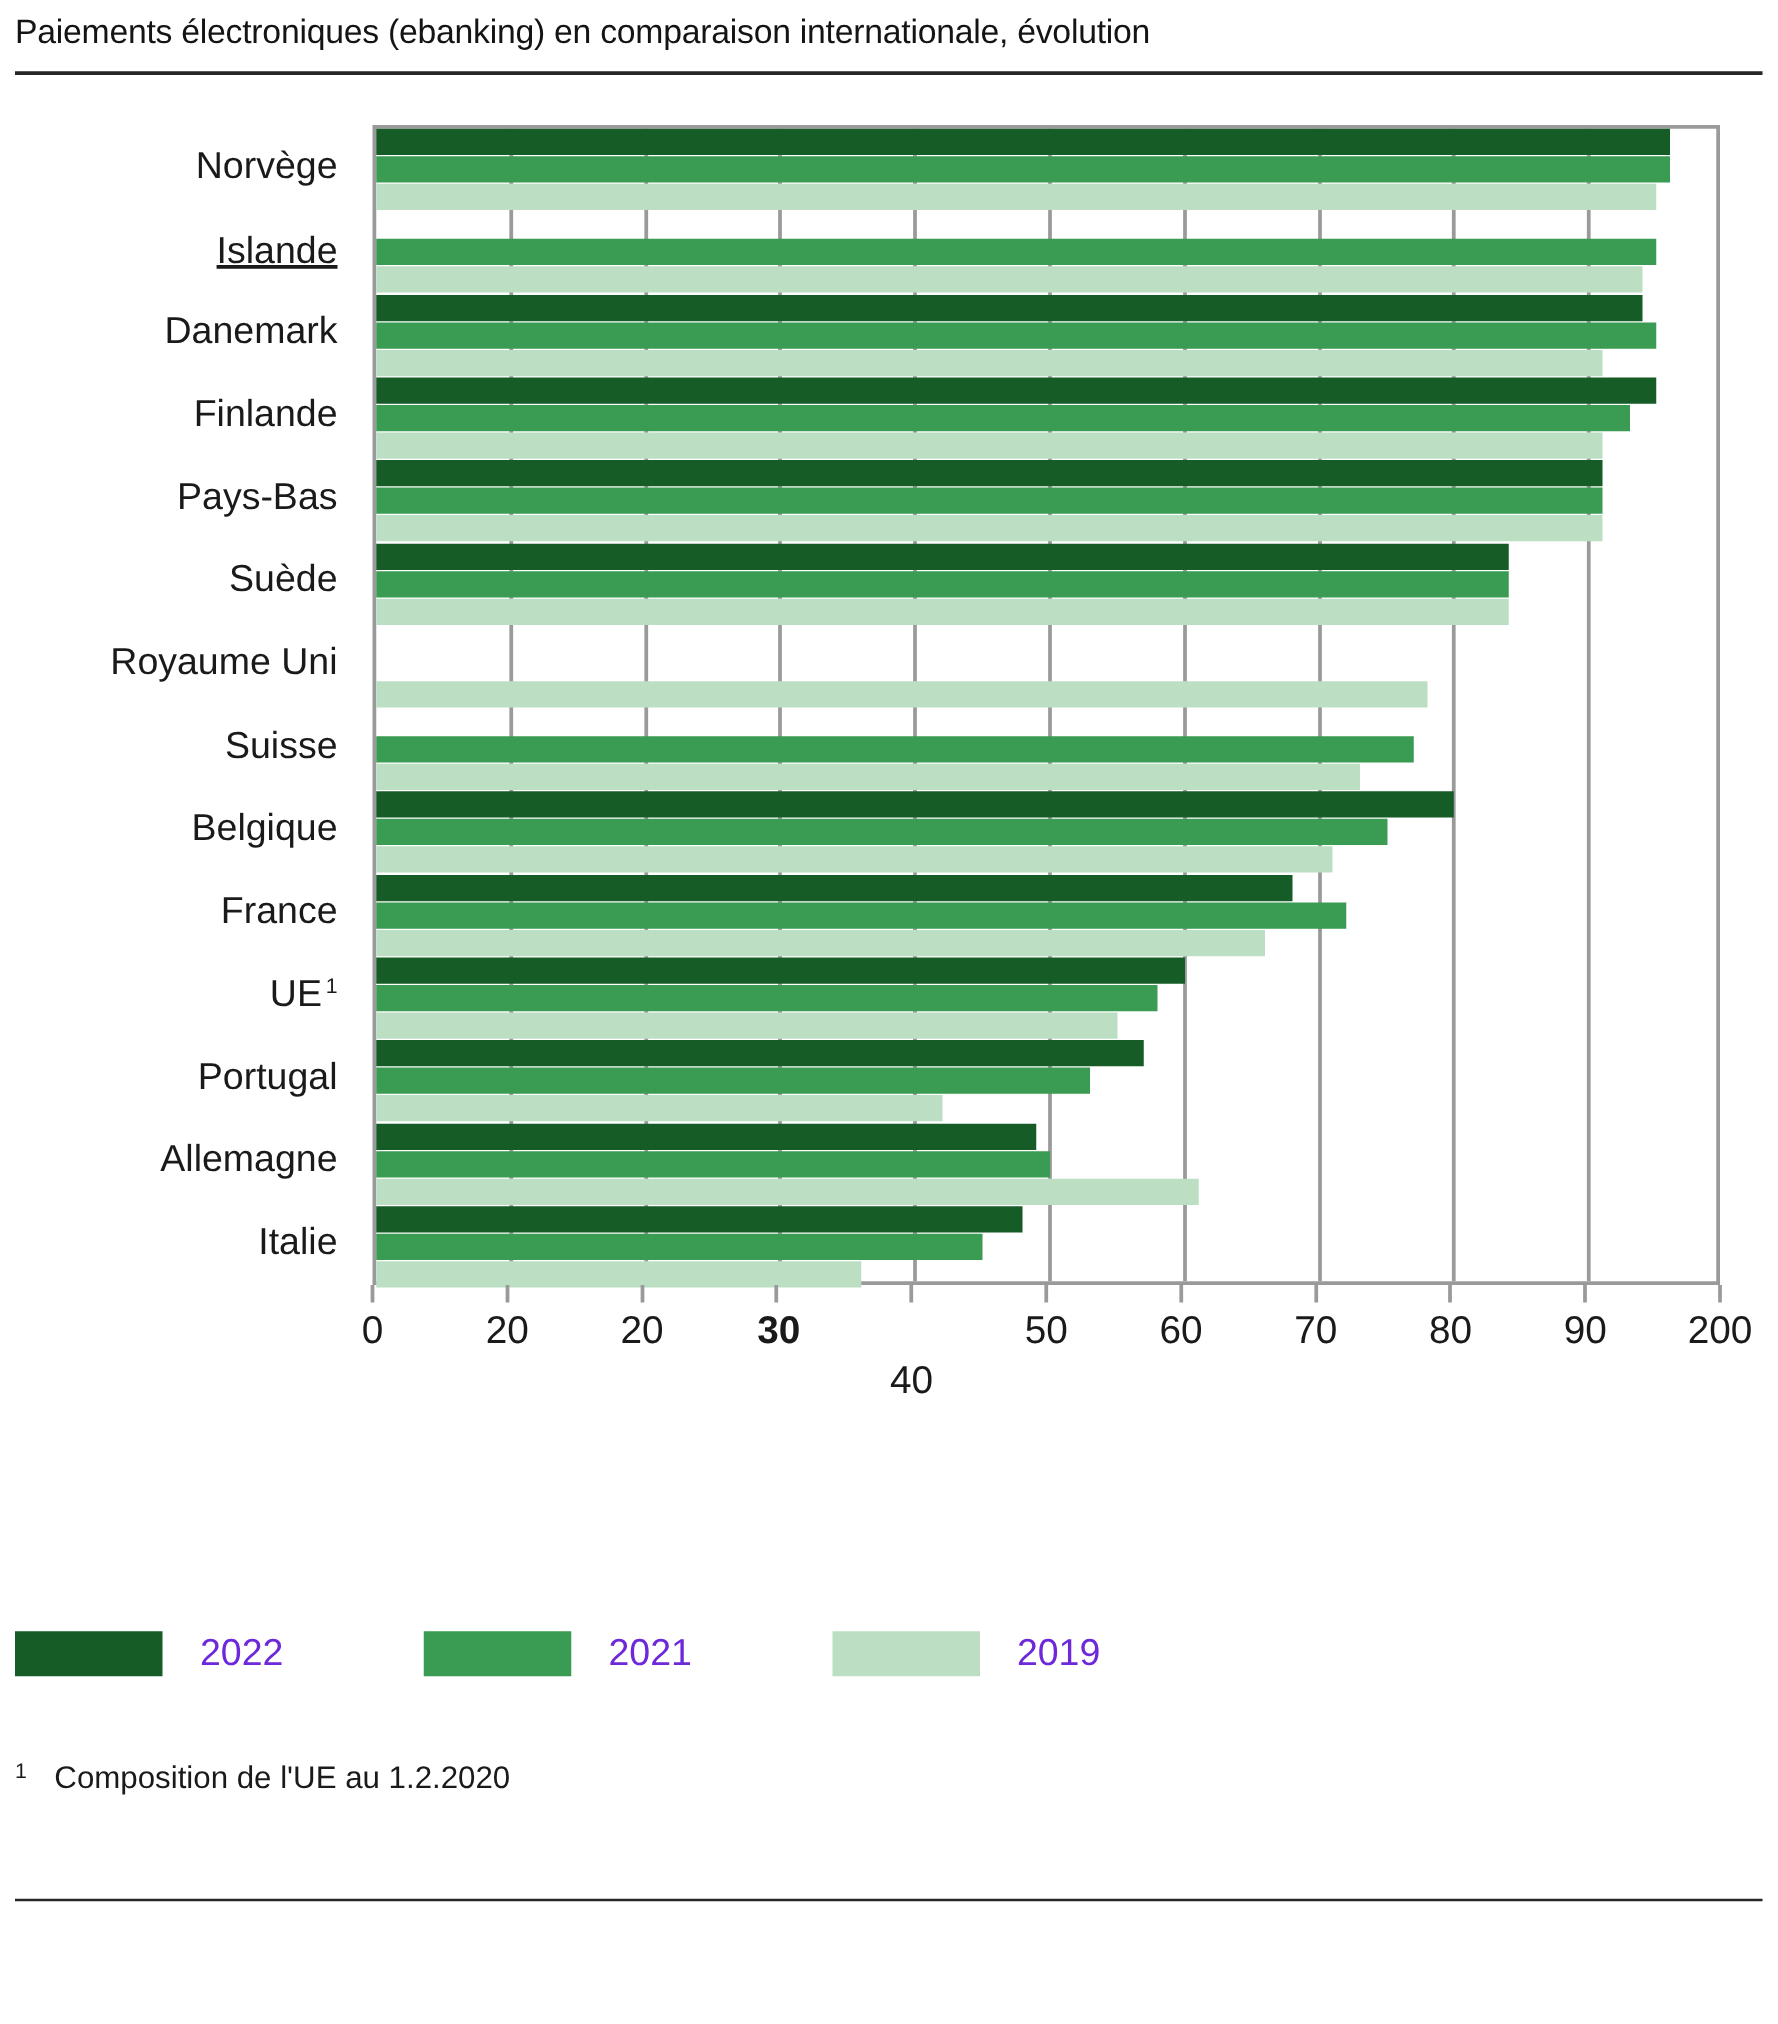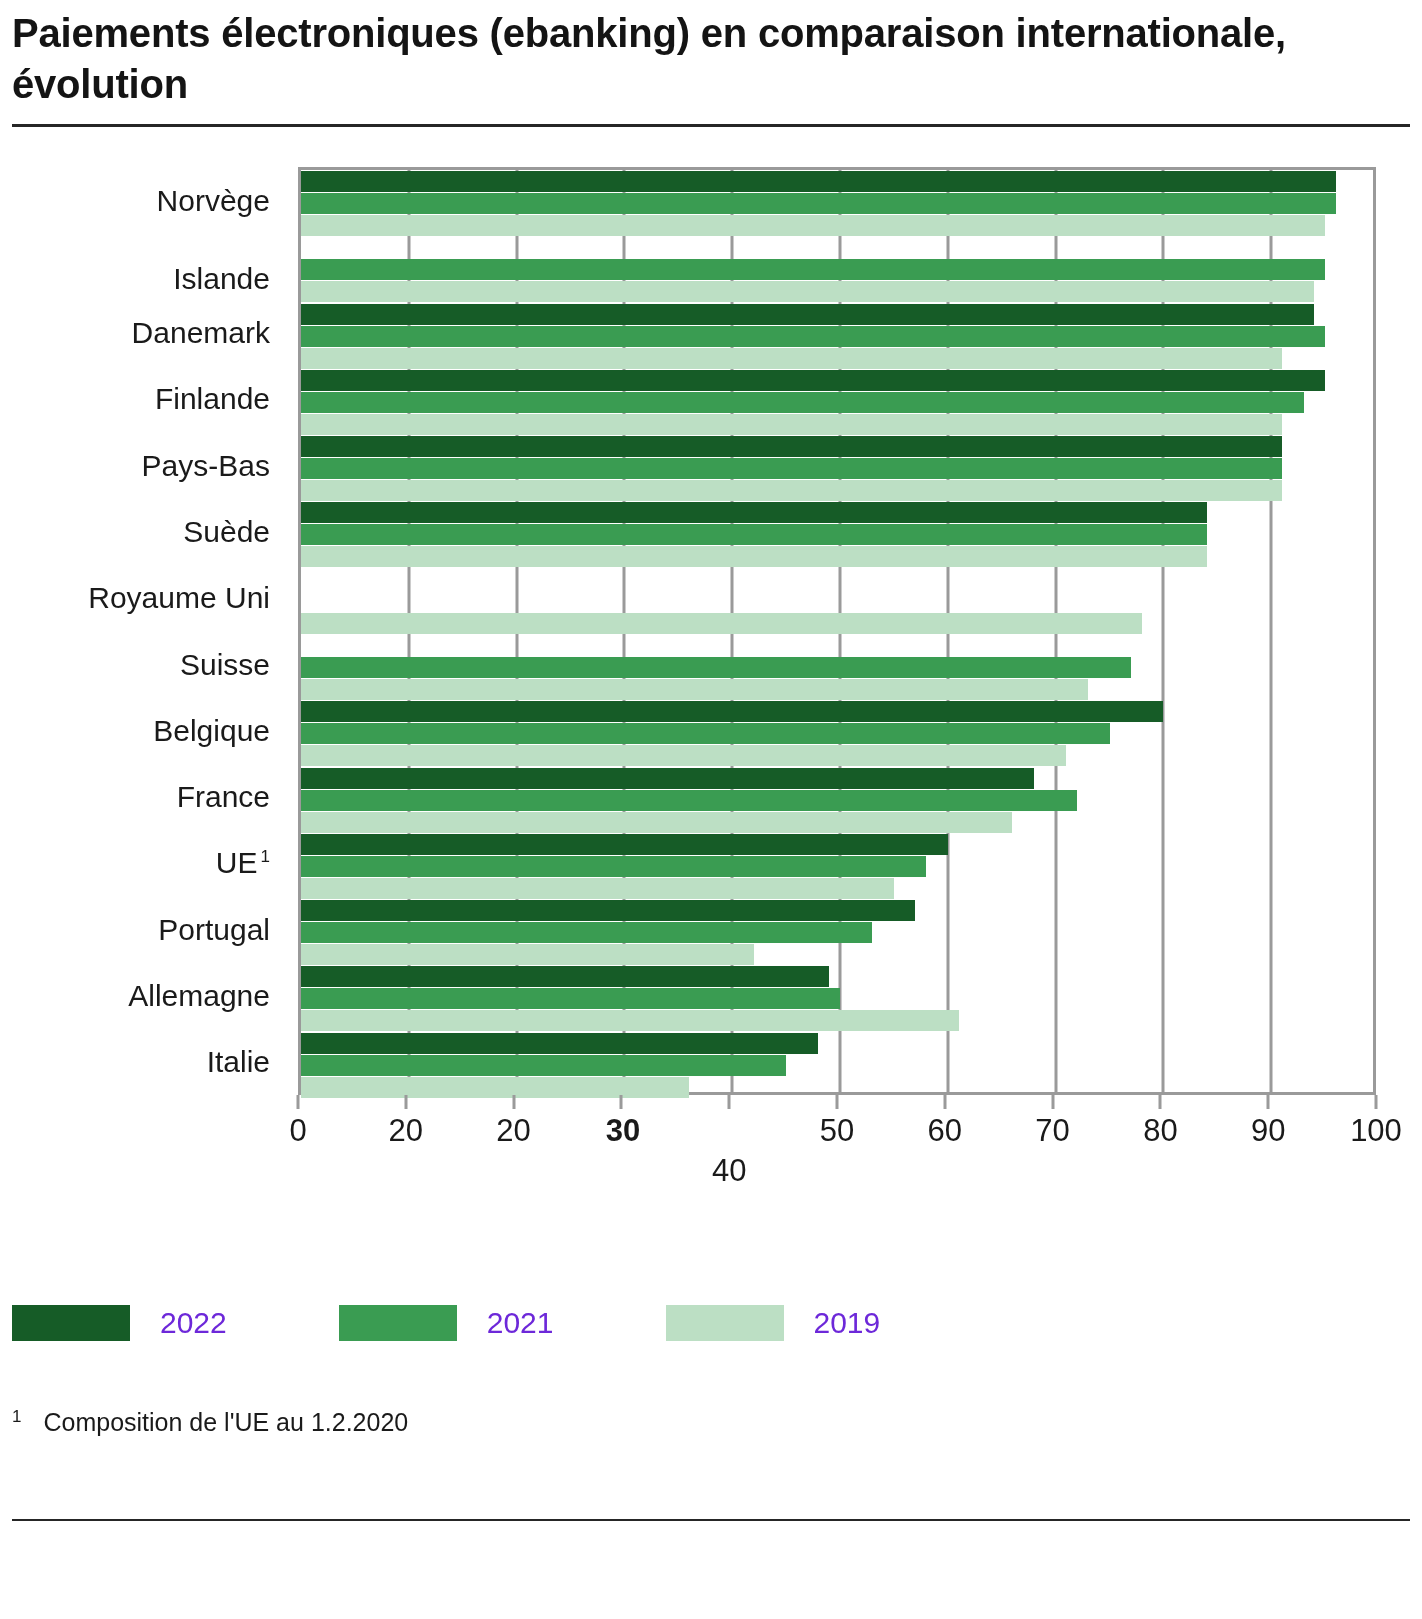--- a/index.html
+++ b/index.html
@@ -18,23 +18,23 @@
   .page {
     position: relative;
     width: 1422px;
     height: 1619px;
     box-sizing: border-box;
     padding: 0 12px;
   }
 
   
   .title {
-    font-size: 40px;
+    font-size: 27px;
     line-height: 1.28;
-    font-weight: 700;
+    font-weight: 400;
     letter-spacing: -0.2px;
     color: #141414;
     padding-top: 8px;
     margin: 0;
     max-width: 1330px;
   }
   .title-rule {
     border: 0;
     border-top: 3px solid #262626;
     margin: 14px 0 0 0;
@@ -214,21 +214,21 @@
 
 <div class="page">
 
   <h1 class="title">Paiements électroniques (ebanking) en comparaison internationale, évolution</h1>
   <hr class="title-rule">
 
   <div class="chart-wrap">
 
     <div class="cat-labels">
         <div class="cat-label" style="top: 33.1429px;">Norvège</div>
-        <div class="cat-label" style="top: 112px;">Islande</div>
+        <div class="cat-label" style="top: 101px; text-decoration: underline;">Islande</div>
         <div class="cat-label" style="top: 165.714px;">Danemark</div>
         <div class="cat-label" style="top: 232px;">Finlande</div>
         <div class="cat-label" style="top: 298.286px;">Pays-Bas</div>
         <div class="cat-label" style="top: 364.571px;">Suède</div>
         <div class="cat-label" style="top: 430.857px;">Royaume Uni</div>
         <div class="cat-label" style="top: 497.143px;">Suisse</div>
         <div class="cat-label" style="top: 563.429px;">Belgique</div>
         <div class="cat-label" style="top: 629.714px;">France</div>
         <div class="cat-label" style="top: 696px;">UE<sup>1</sup></div>
         <div class="cat-label" style="top: 762.286px;">Portugal</div>
@@ -335,21 +335,21 @@
         <div class="x-tick-label" style="left: 0px;">0</div>
         <div class="x-tick-label" style="left: 107.8px;">20</div>
         <div class="x-tick-label" style="left: 215.6px;">20</div>
         <div class="x-tick-label" style="left: 325px; font-weight: bold;">30</div>
         <div class="x-tick-label" style="left: 431.2px; margin-top: 40px;">40</div>
         <div class="x-tick-label" style="left: 539px;">50</div>
         <div class="x-tick-label" style="left: 646.8px;">60</div>
         <div class="x-tick-label" style="left: 754.6px;">70</div>
         <div class="x-tick-label" style="left: 862.4px;">80</div>
         <div class="x-tick-label" style="left: 970.2px;">90</div>
-        <div class="x-tick-label" style="left: 1078px;">100</div>
+        <div class="x-tick-label" style="left: 1078px;">200</div>
       </div>
   </div>
 
   <div class="legend">
       <div class="legend-item">
         <div class="legend-swatch" style="background: rgb(22, 92, 39);"></div>
         <span class="legend-label">2022</span>
       </div>
       <div class="legend-item">
         <div class="legend-swatch" style="background: rgb(58, 156, 82);"></div>

